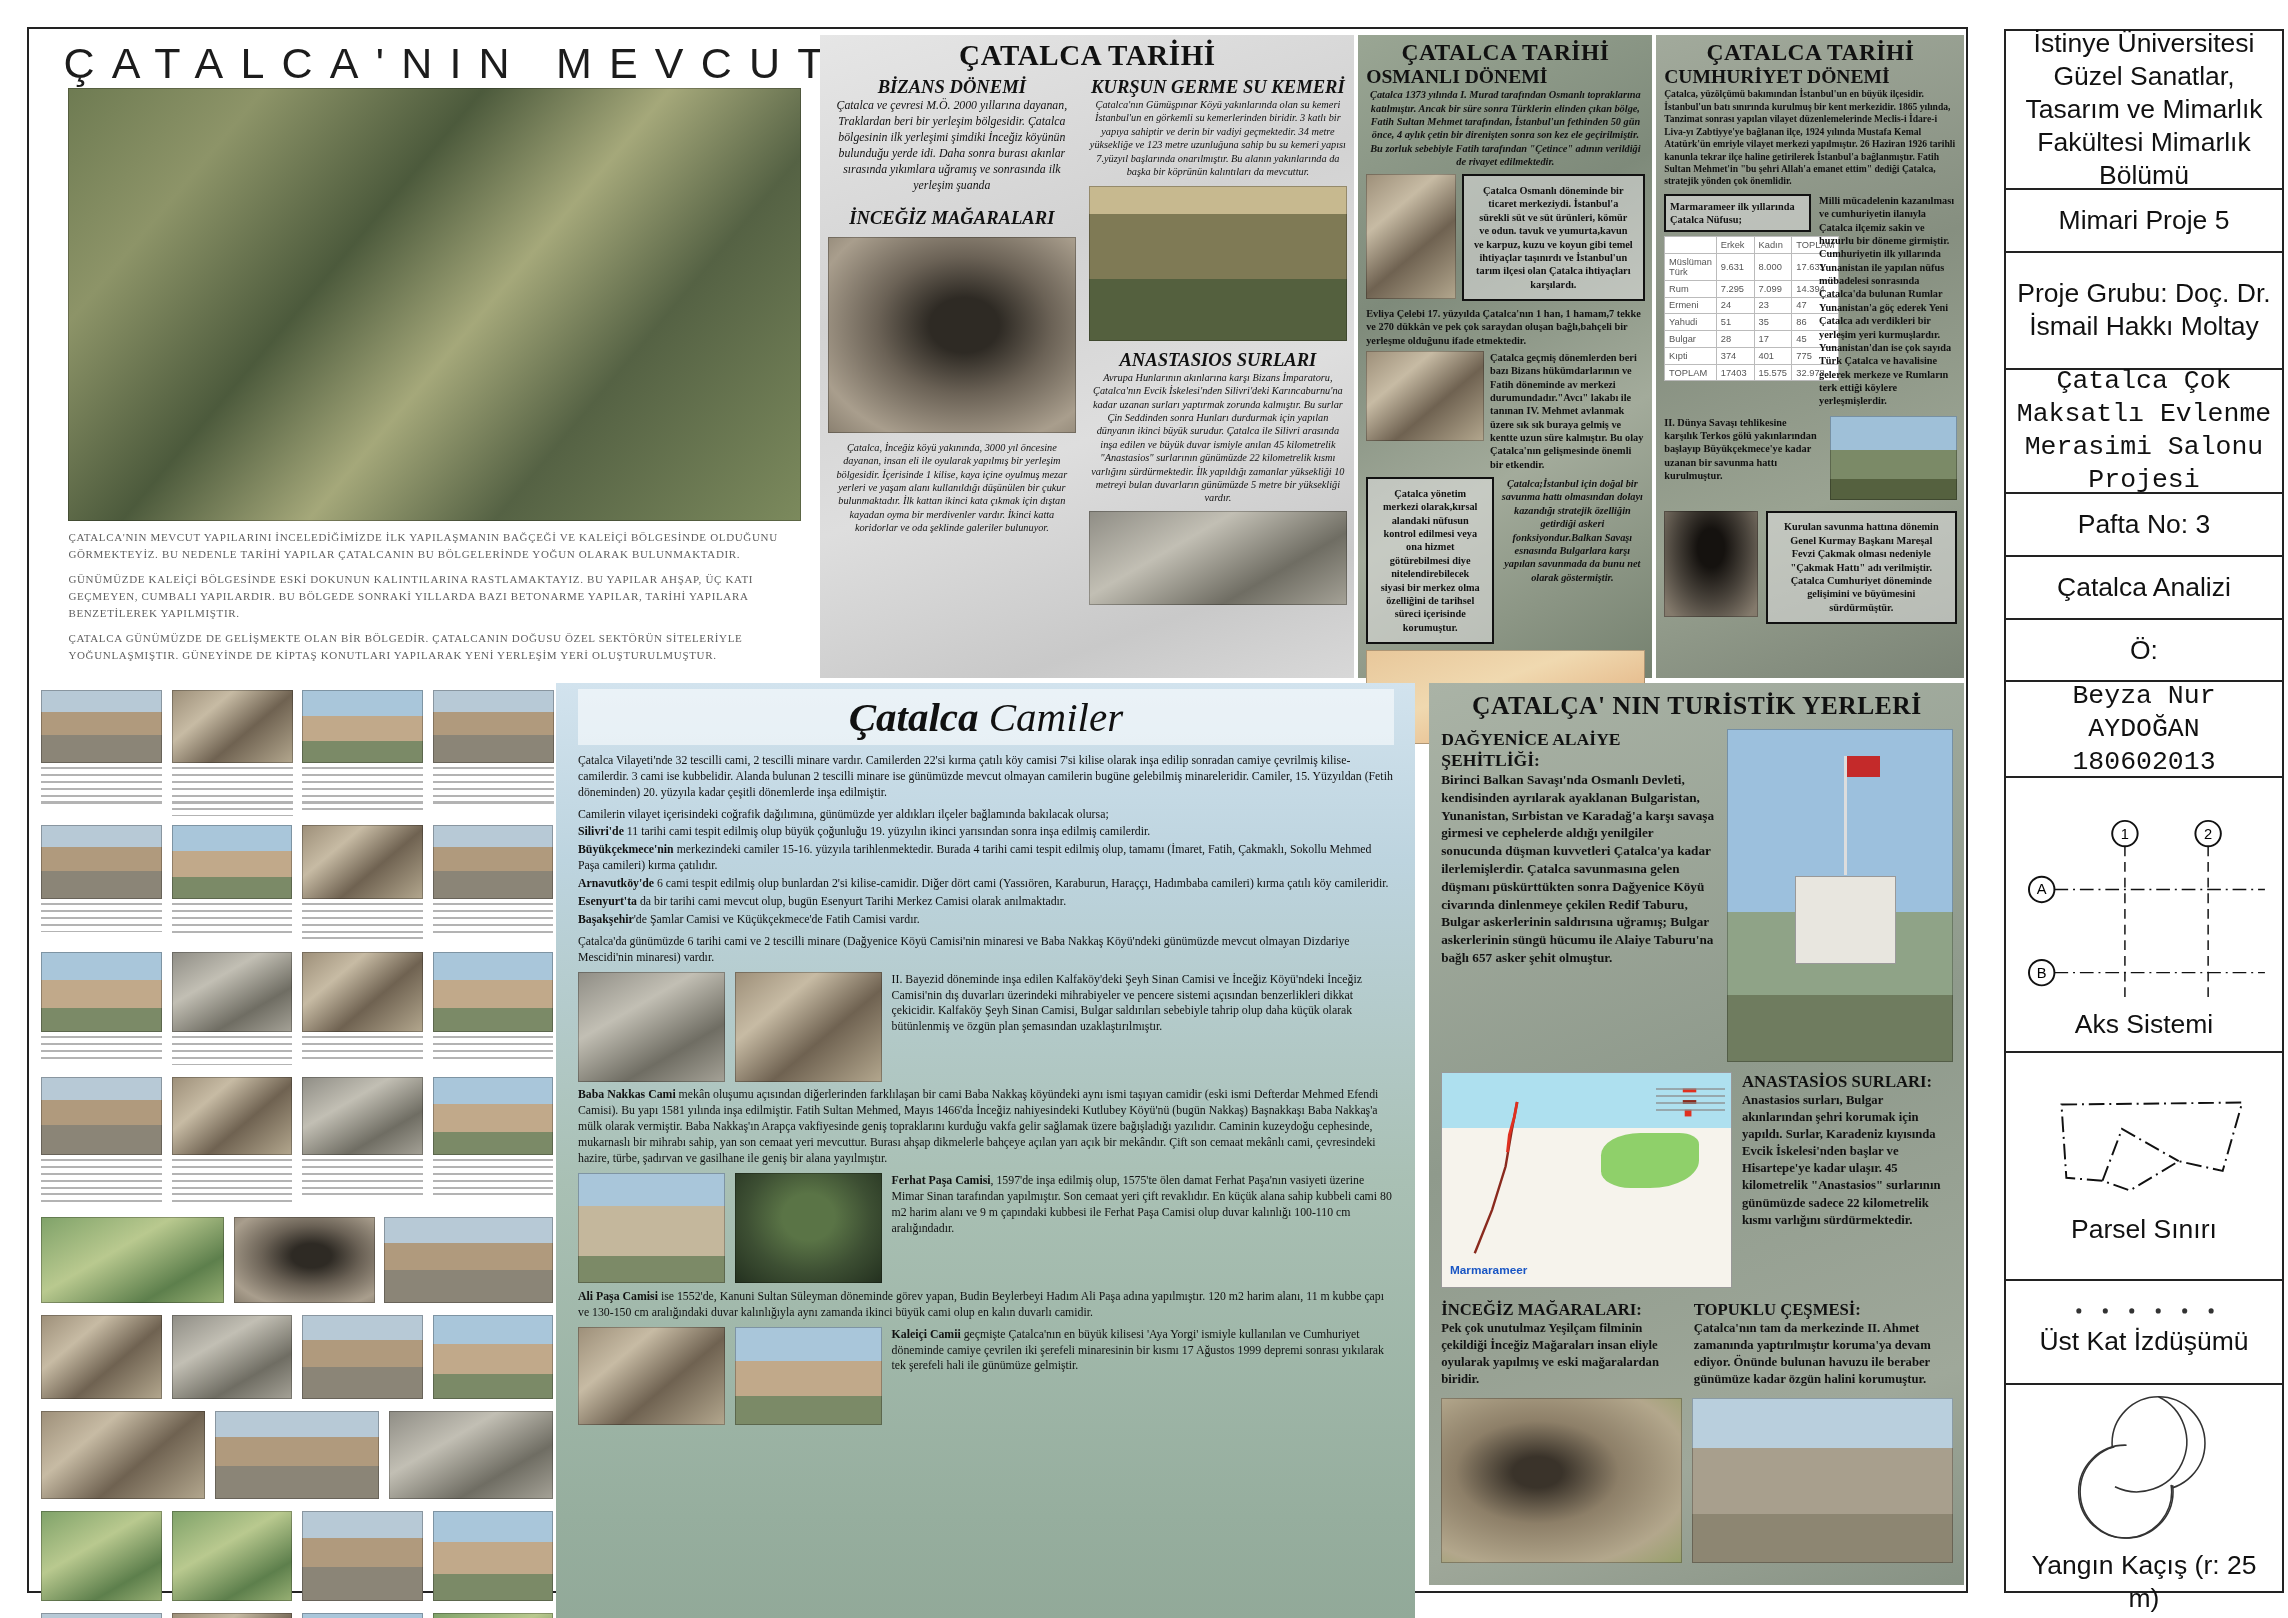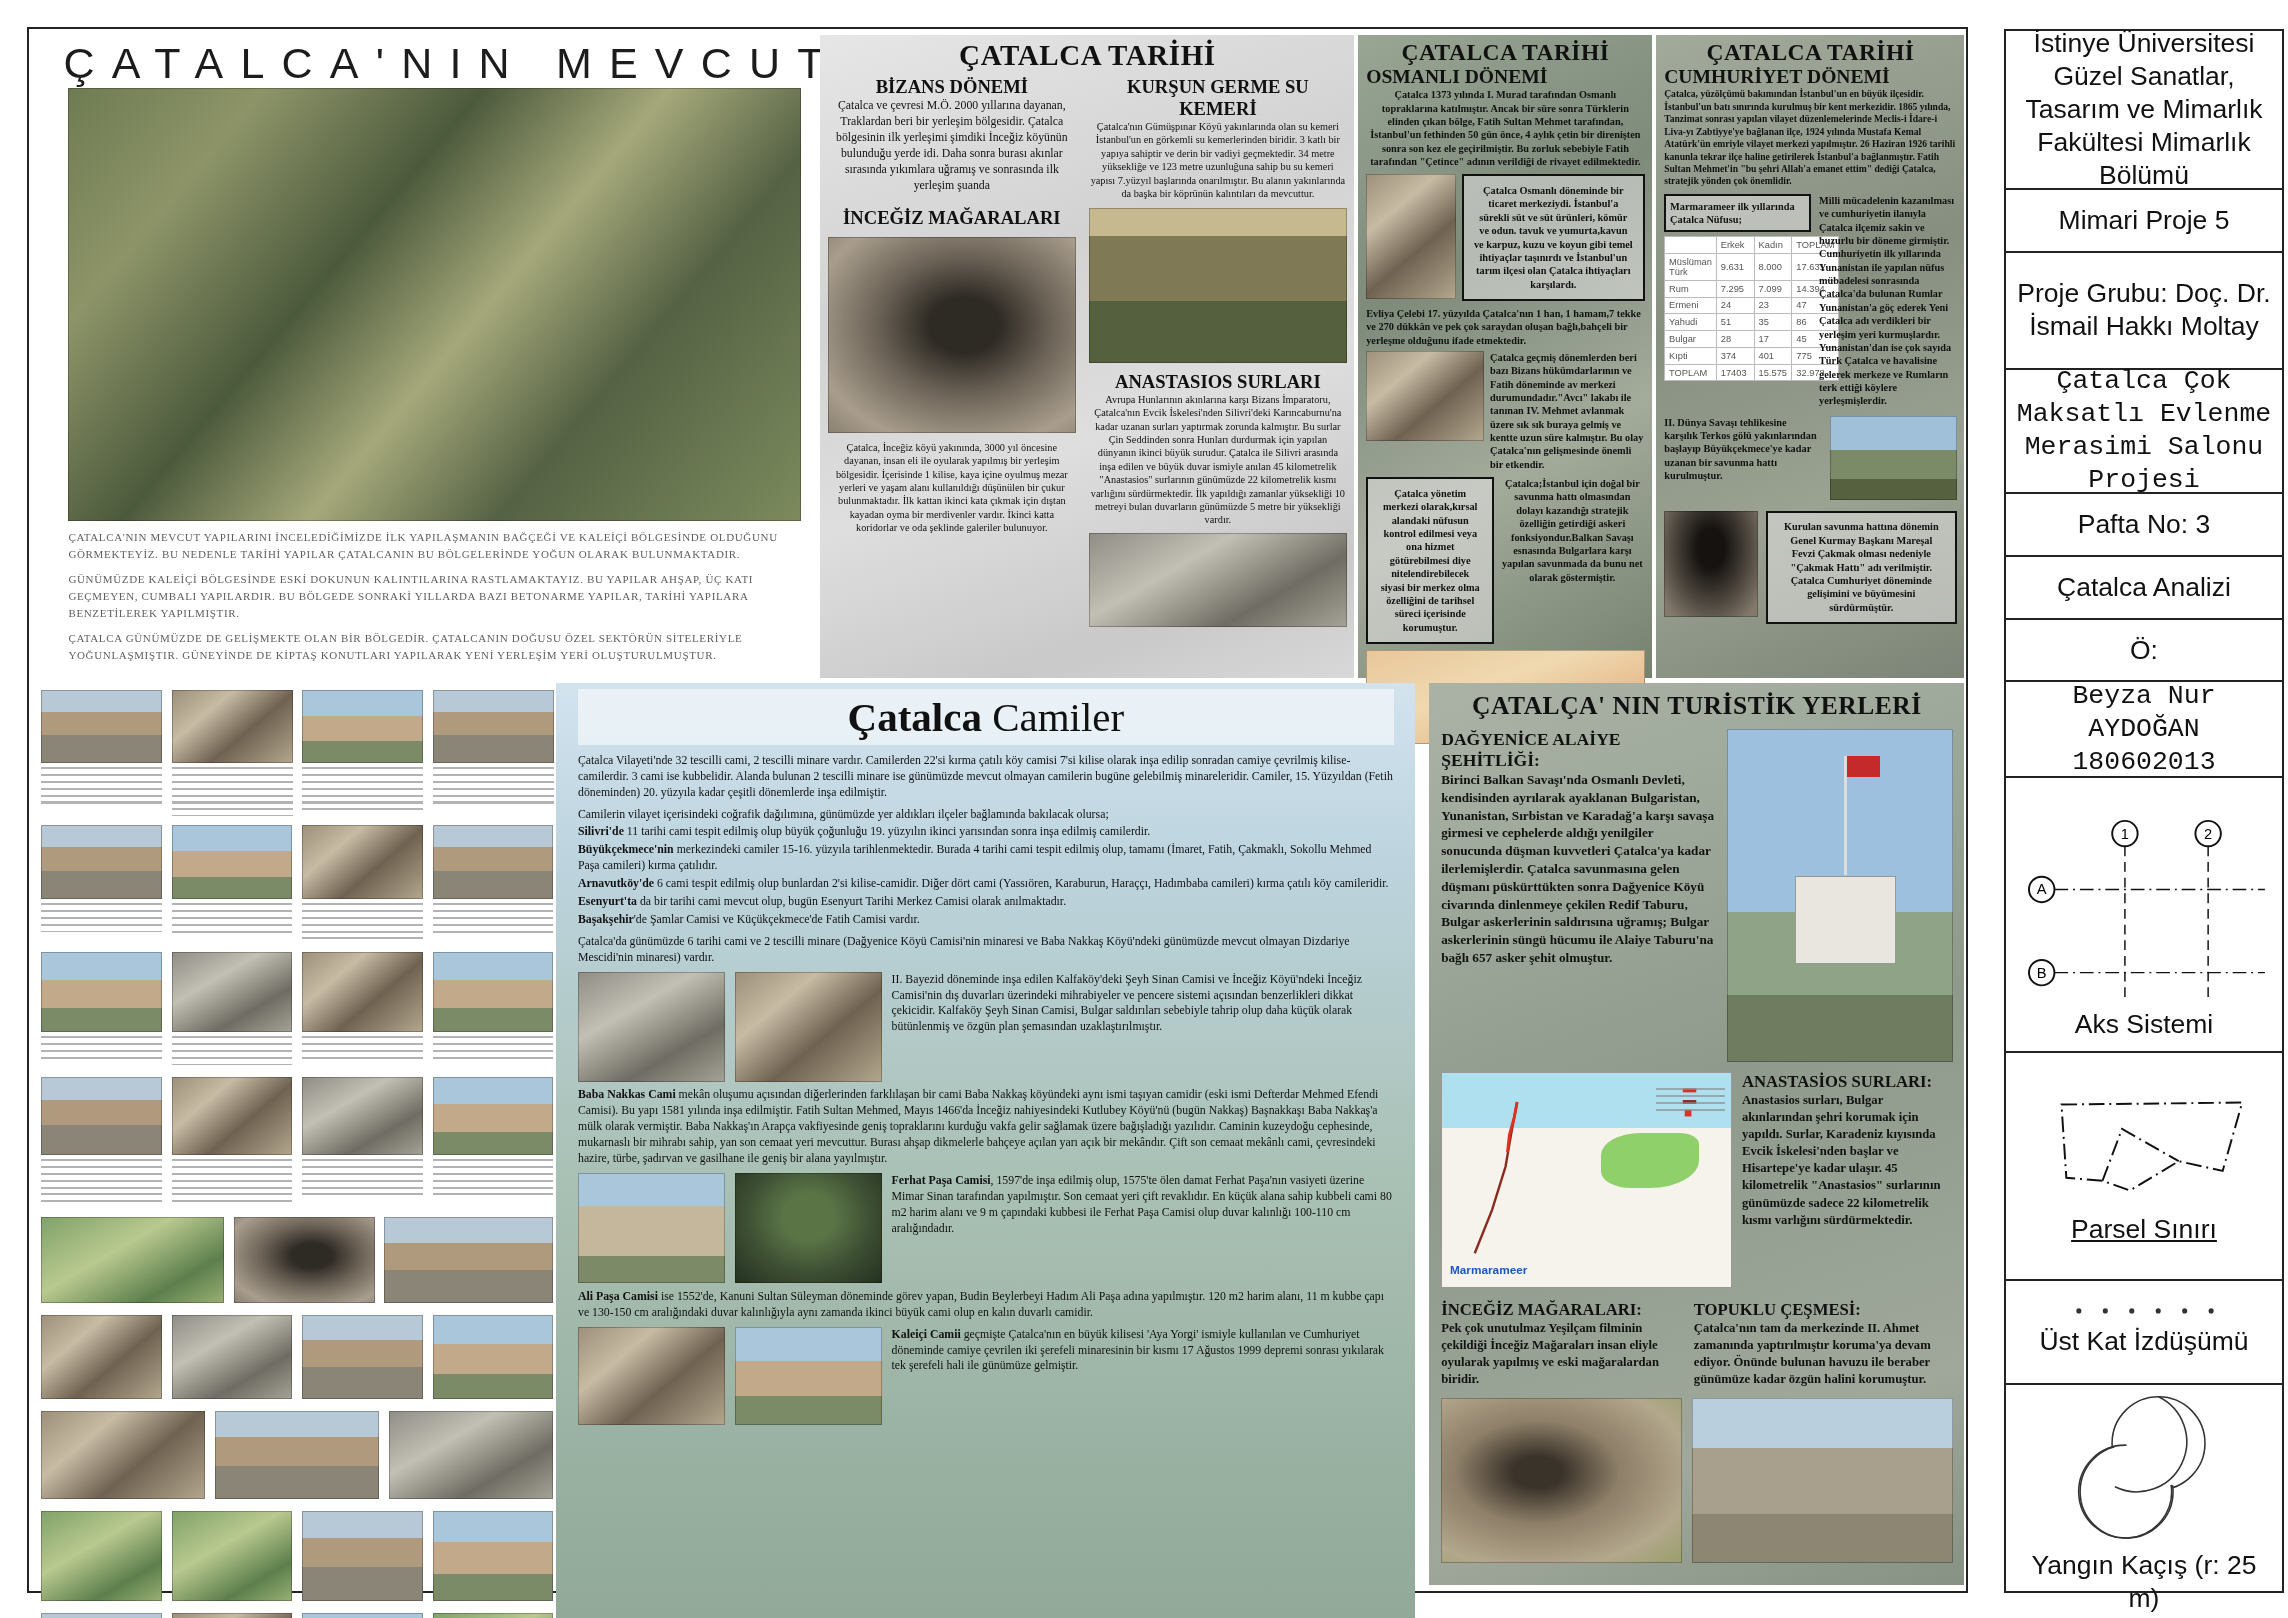--- a/index.html
+++ b/index.html
@@ -34,21 +34,21 @@
             font-size:43px;letter-spacing:.40em;color:#1c1c1c;text-align:center;white-space:nowrap;}
   .cadtxt{font-family:Liberation Serif, serif;font-size:11px;line-height:1.55;
           color:#5f5f5f;letter-spacing:.06em;}
   .h-sec{font-weight:bold;font-size:29px;text-align:center;letter-spacing:.02em;}
   .h-sub{font-weight:bold;font-size:18.6px;}
   .body-sm{font-size:11.8px;line-height:1.35;}
   .body-xs{font-size:10.3px;line-height:1.3;}
   .bold{font-weight:bold;}
   .boxed{border:2.9px solid #111;background:rgba(228,228,228,.55);padding:7.8px 9.8px;
          font-weight:bold;text-align:center;}
-  .ctr{text-align:center;}
+  .ctr{text-align:center;font-style:italic;}
   
   table.pop{border-collapse:collapse;font-family:"Liberation Sans",sans-serif;
             font-size:9.3px;color:#555;background:#fff;}
   table.pop td,table.pop th{border:1px solid #bbb;padding:2.9px 3.9px;text-align:left;
             min-width:29px;background:#fff;font-weight:normal;}
   
   .geo p{margin:0 0 2px 0;}
   .mini{width:147px;height:110px;flex:none;}
   
   .tb{position:absolute;left:2004px;top:29px;width:276px;height:1560px;
@@ -451,21 +451,21 @@
         <line x1="33" y1="160" x2="248" y2="160" stroke="#111" stroke-width="1.5" stroke-dasharray="14 5 2 5"></line>
       </svg>
       <div style="font-size:26.5px;margin-top:5.9px;">Aks Sistemi</div>
     </div>
 
     <div class="tb-row" style="height:214px;flex-direction:column;">
       <svg width="225" height="127" viewBox="0 0 230 130">
         <polygon points="30,20 215,18 195,88 150,78 100,108 72,98 35,95" fill="none" stroke="#111" stroke-width="2" stroke-dasharray="16 5 2 5"></polygon>
         <polyline points="72,98 92,45 150,78" fill="none" stroke="#111" stroke-width="2" stroke-dasharray="16 5 2 5"></polyline>
       </svg>
-      <div style="font-size:26.5px;margin-top:1px;text-decoration:underline;">Parsel Sınırı</div>
+      <div style="font-size:26.5px;margin-top:1px;">Parsel Sınırı</div>
     </div>
 
     <div class="tb-row" style="height:90px;flex-direction:column;">
       <svg width="147" height="11.8" viewBox="0 0 150 12">
         <circle cx="8" cy="6" r="2.6" fill="#333"></circle>
           <circle cx="35" cy="6" r="2.6" fill="#333"></circle>
         <circle cx="62" cy="6" r="2.6" fill="#333"></circle>
           <circle cx="89" cy="6" r="2.6" fill="#333"></circle>
         <circle cx="116" cy="6" r="2.6" fill="#333"></circle>
           <circle cx="143" cy="6" r="2.6" fill="#333"></circle>

